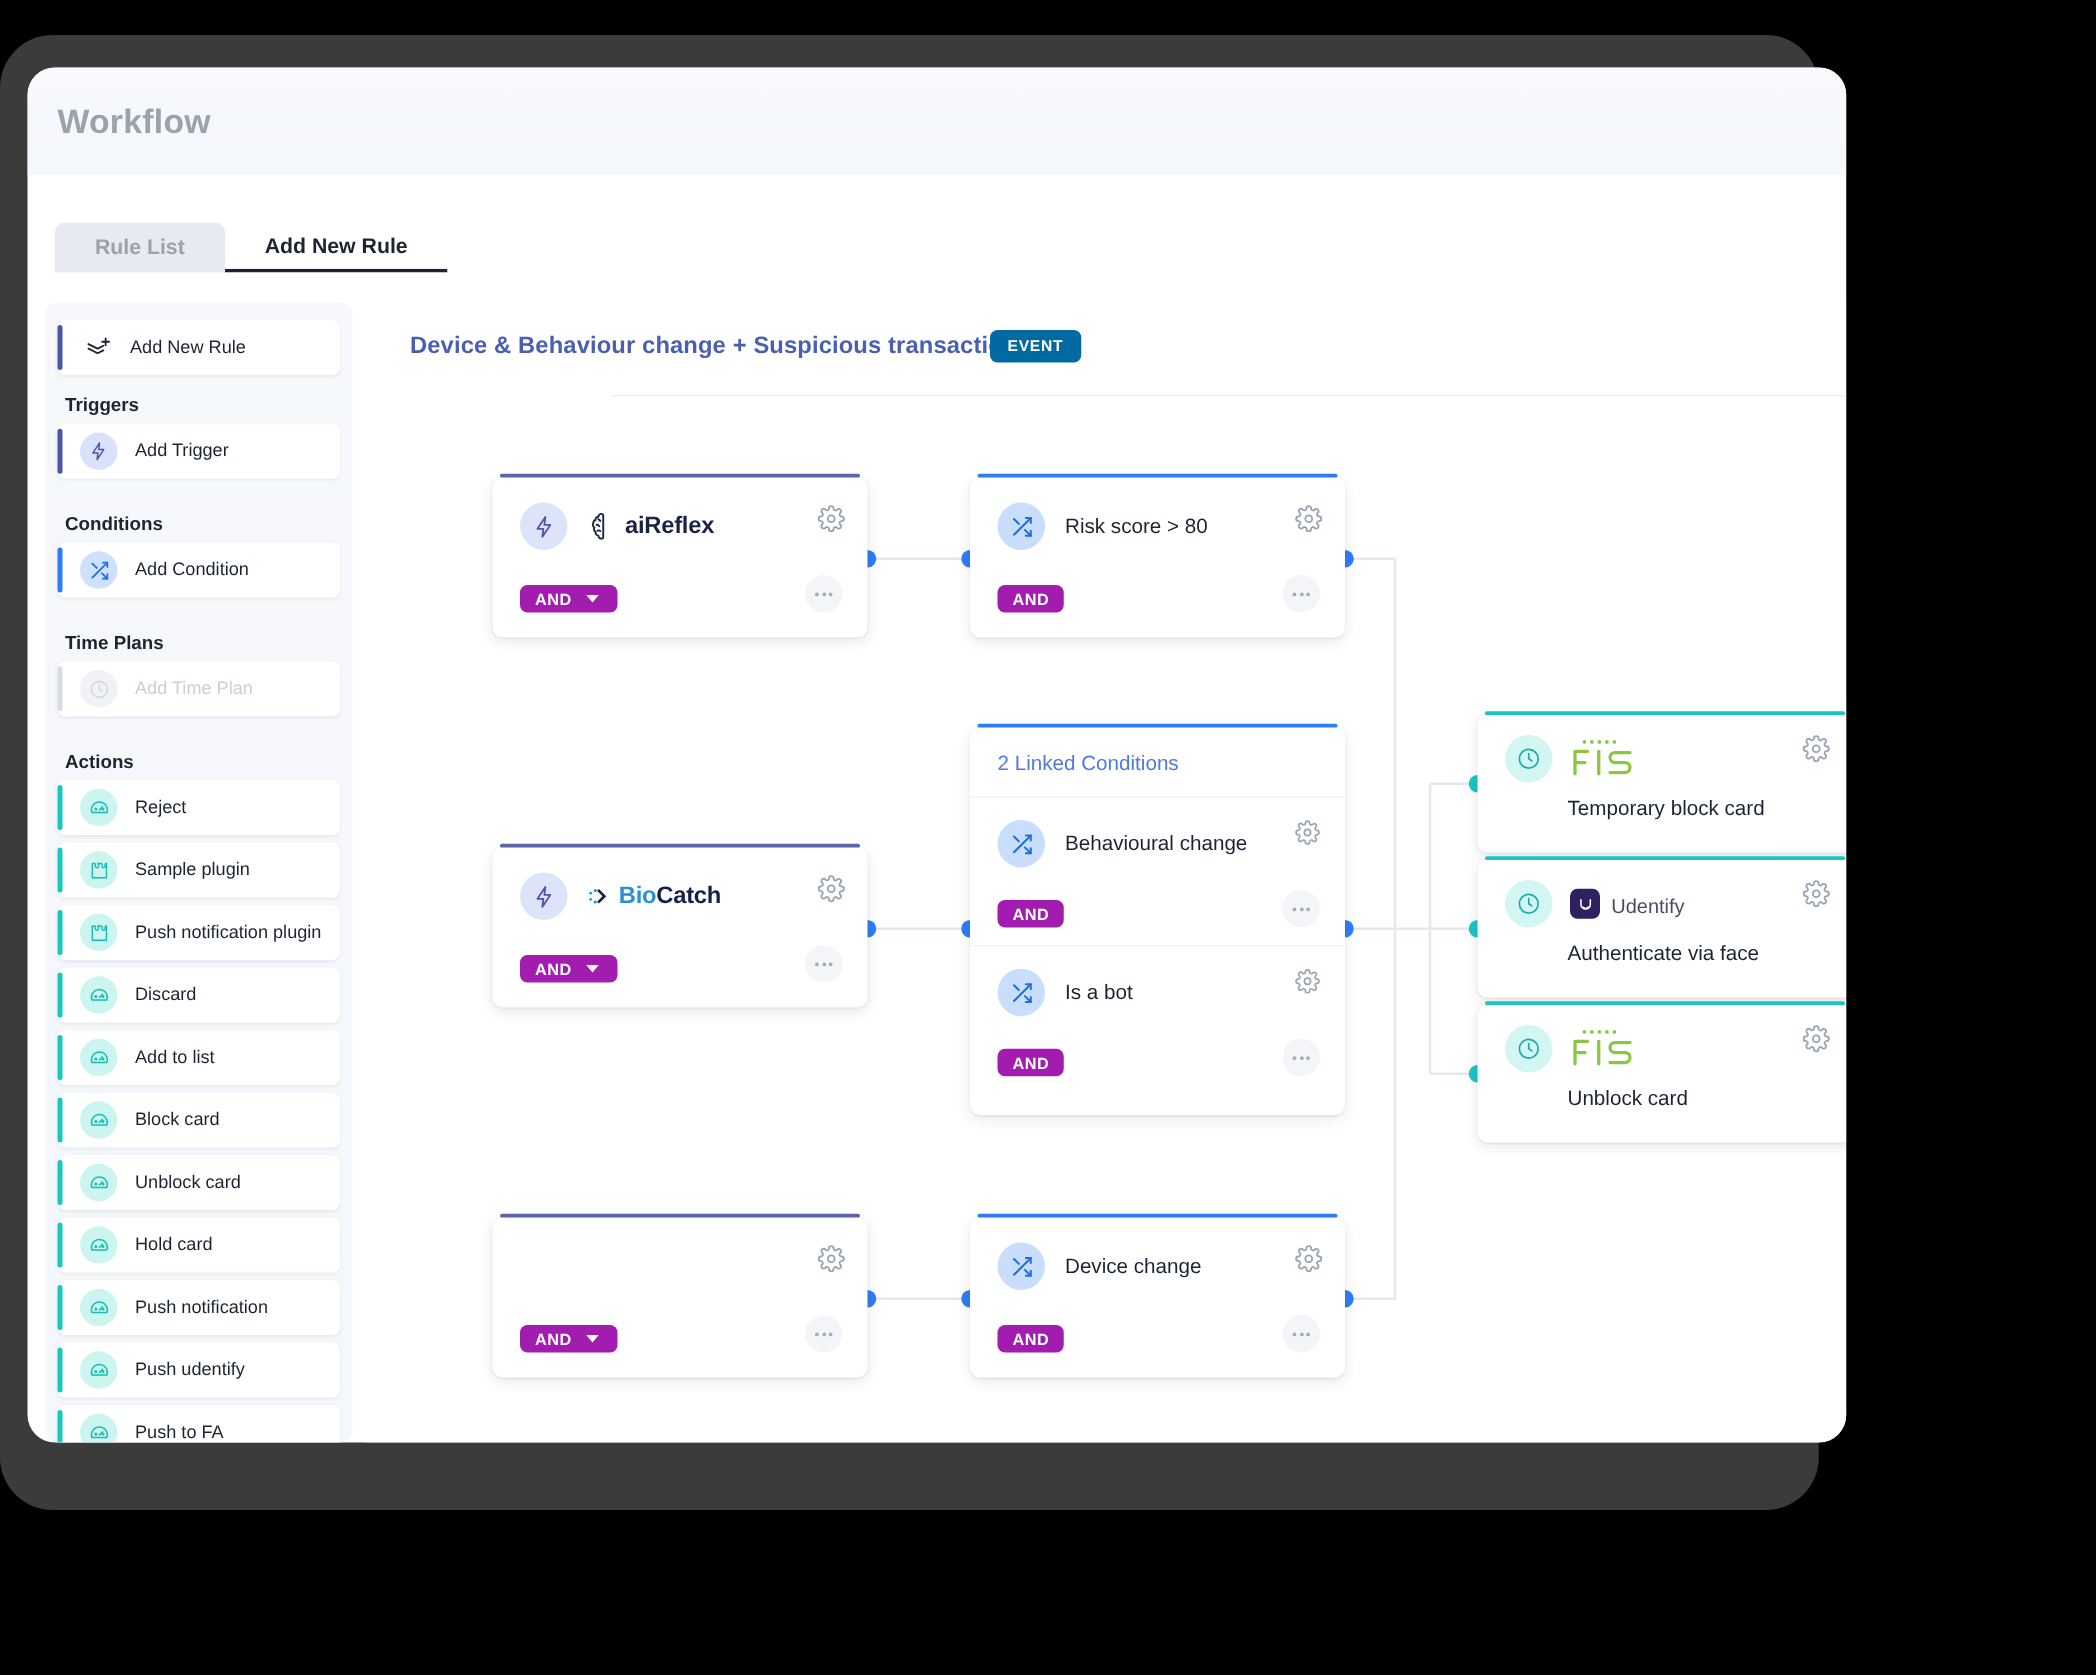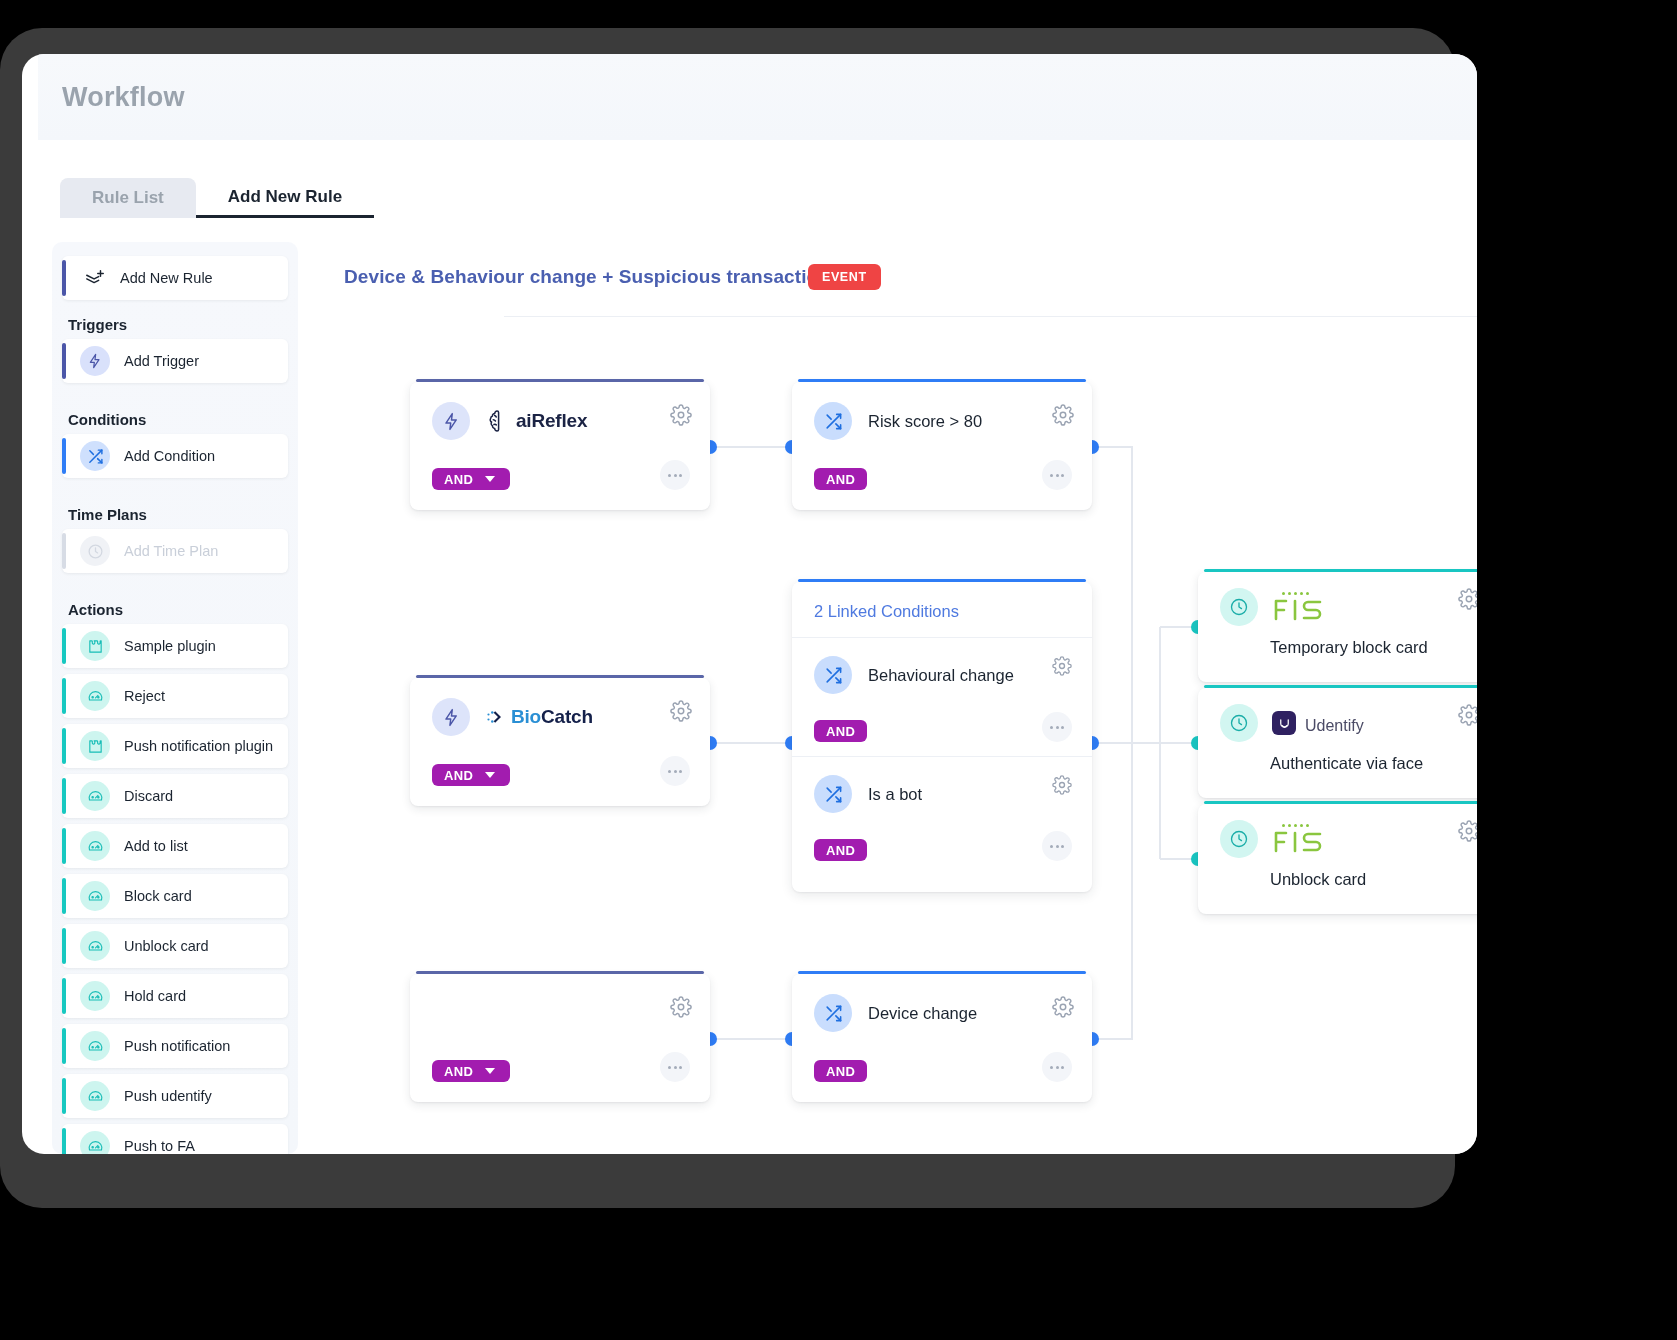--- a/index.html
+++ b/index.html
@@ -25,21 +25,20 @@
     background: #3b3b3b; border-radius: 42px;
   }
 
   
   .window {
     position: absolute; left: 22px; top: 54px;
     width: 1455px; height: 1100px;
     background: #ffffff;
     border-radius: 22px;
     overflow: hidden;
-    padding-left: 16px;
   }
   .win-inner { position: relative; width: 100%; height: 100%; }
 
   
   .app-header {
     position: absolute; left: 0; top: 0; width: 100%; height: 86px;
     background: linear-gradient(180deg,#f7f9fc 0%, #f4f7fb 100%);
   }
   .app-title {
     position: absolute; left: 24px; top: 28px;
@@ -94,21 +93,21 @@
   .canvas {
     position: absolute; left: 270px; top: 188px; right: 0; bottom: 0;
     background: #ffffff; overflow: hidden;
   }
   .flow-title {
     position: absolute; left: 36px; top: 24px;
     font-size: 19px; font-weight: 700; color: #4a5fb0; letter-spacing: .1px;
   }
   .event-badge {
     position: absolute; left: 500px; top: 22px;
-    background: #ef4444; color: #fff;
+    background: #0369a1; color: #fff;
     font-size: 12.5px; font-weight: 700; letter-spacing: .6px;
     padding: 6px 14px; border-radius: 6px;
   }
   .hrule { position: absolute; left: 196px; top: 74px; right: 0; height: 1px; background: #eceff4; }
 
   
   .edges { position: absolute; left: 0; top: 0; width: 100%; height: 100%; pointer-events: none; }
 
   
   .node {
@@ -261,36 +260,36 @@
         </div>
         <span class="label">Add Time Plan</span>
       </div>
 
       <div class="sec-title">Actions</div>
       <div id="actions-list">
             <div class="side-card">
               <div class="bar bar-teal"></div>
               <div class="icon-circle ic-teal">
                 <svg width="17" height="17" viewBox="0 0 24 24" fill="none" stroke="#16bdb6" stroke-width="1.6" stroke-linecap="round" stroke-linejoin="round">
+                  <path d="M3.5 17a9 9 0 1117 0z"></path>
+                  <path d="M12 14l3.5-3.5"></path>
+                  <circle cx="8" cy="13" r="1"></circle>
+                  <circle cx="16" cy="13" r="1"></circle>
+                </svg>
+              </div>
+              <span class="label">Reject</span>
+            </div>
+            <div class="side-card">
+              <div class="bar bar-teal"></div>
+              <div class="icon-circle ic-teal">
+                <svg width="17" height="17" viewBox="0 0 24 24" fill="none" stroke="#16bdb6" stroke-width="1.6" stroke-linecap="round" stroke-linejoin="round">
                   <path d="M10 4h4a1 1 0 011 1v1.5a1.8 1.8 0 103.5 0V5a1 1 0 011-1H20v16H4V4h2.5a1 1 0 011 1v1.5a1.8 1.8 0 103.5 0V5a1 1 0 011-1z"></path>
                 </svg>
               </div>
               <span class="label">Sample plugin</span>
-            </div>
-            <div class="side-card">
-              <div class="bar bar-teal"></div>
-              <div class="icon-circle ic-teal">
-                <svg width="17" height="17" viewBox="0 0 24 24" fill="none" stroke="#16bdb6" stroke-width="1.6" stroke-linecap="round" stroke-linejoin="round">
-                  <path d="M3.5 17a9 9 0 1117 0z"></path>
-                  <path d="M12 14l3.5-3.5"></path>
-                  <circle cx="8" cy="13" r="1"></circle>
-                  <circle cx="16" cy="13" r="1"></circle>
-                </svg>
-              </div>
-              <span class="label">Reject</span>
             </div>
             <div class="side-card">
               <div class="bar bar-teal"></div>
               <div class="icon-circle ic-teal">
                 <svg width="17" height="17" viewBox="0 0 24 24" fill="none" stroke="#16bdb6" stroke-width="1.6" stroke-linecap="round" stroke-linejoin="round">
                   <path d="M10 4h4a1 1 0 011 1v1.5a1.8 1.8 0 103.5 0V5a1 1 0 011-1H20v16H4V4h2.5a1 1 0 011 1v1.5a1.8 1.8 0 103.5 0V5a1 1 0 011-1z"></path>
                 </svg>
               </div>
               <span class="label">Push notification plugin</span>
             </div>

